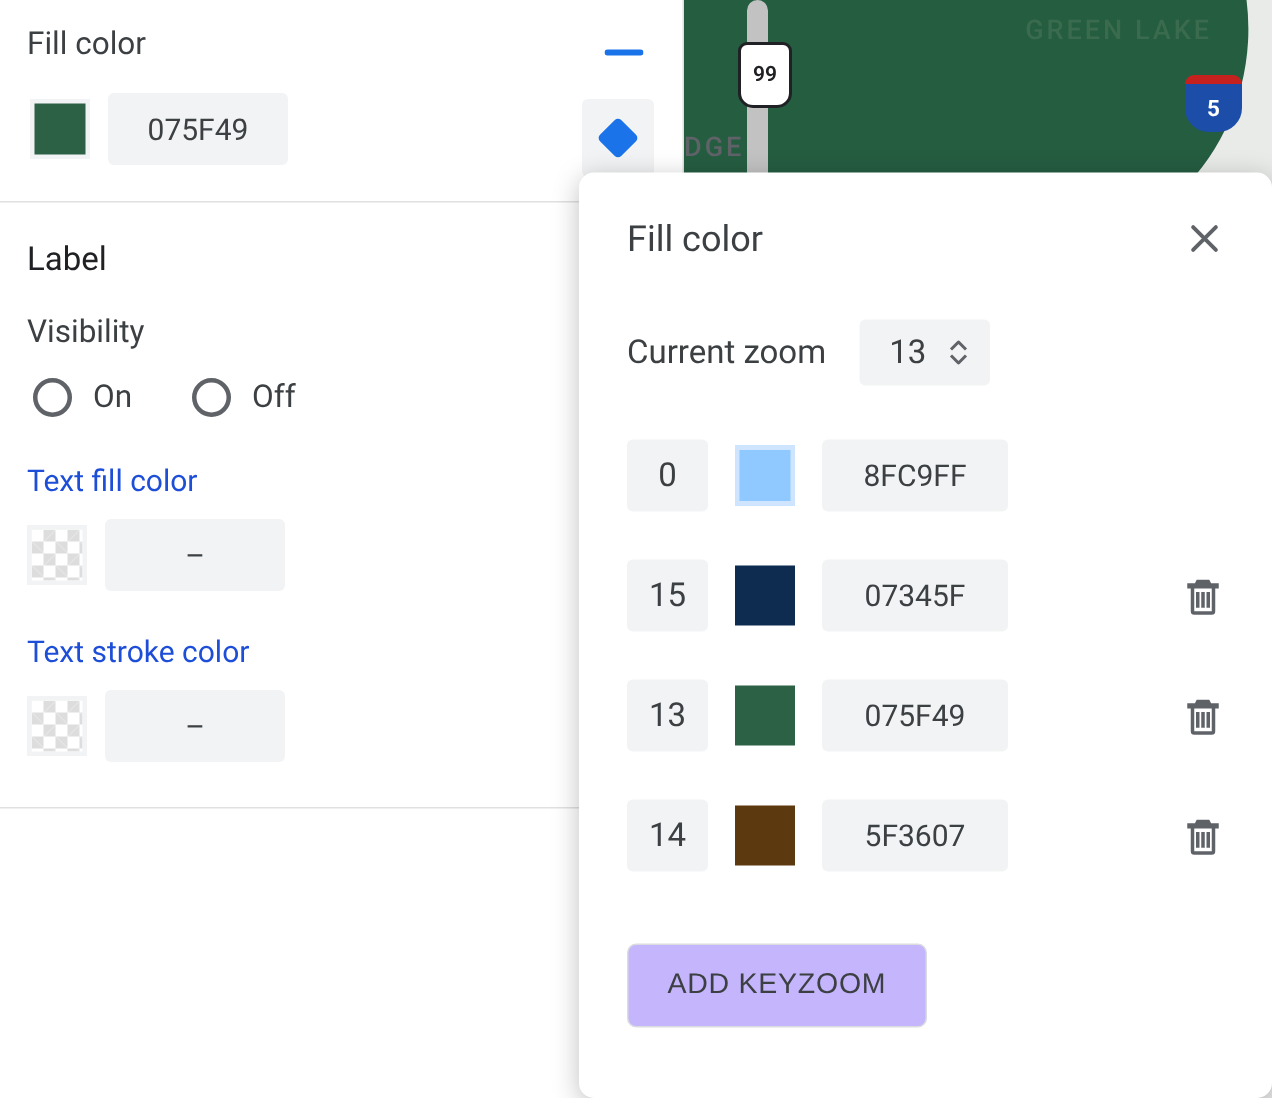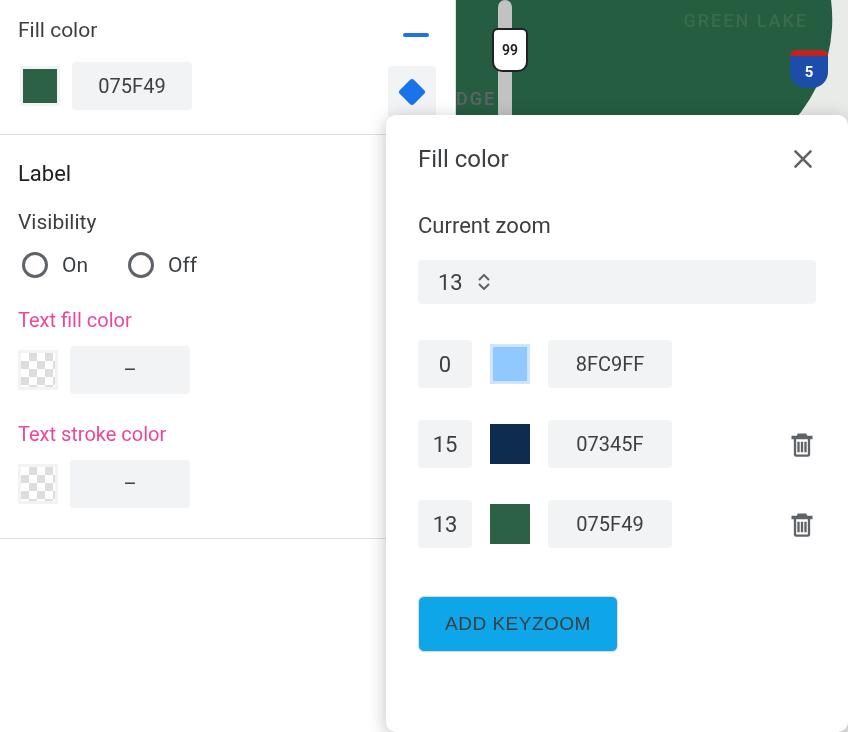--- a/index.html
+++ b/index.html
@@ -94,21 +94,21 @@
     gap: 14px;
     cursor: pointer;
   }
   .radio-circle {
     width: 26px;
     height: 26px;
     border-radius: 50%;
     border: 3px solid #5f6368;
   }
   .radio-label { font-size: 21px; color: #3c4043; }
-  .color-label { font-size: 20px; color: #ec4899; margin: 0 0 14px 18px; }
+  .color-label { font-size: 20px; color: #1d4ed8; margin: 0 0 14px 18px; }
   
   
   .diamond-btn {
     position: absolute;
     top: 66px;
     left: 388px;
     width: 48px;
     height: 52px;
     background: #f1f3f4;
     border-radius: 4px;
@@ -216,23 +216,23 @@
     margin-bottom: 40px;
   }
   .popup-title { font-size: 24px; font-weight: 400; color: #3c4043; }
   .close-x {
     width: 26px; height: 26px;
     cursor: pointer;
     color: #5f6368;
   }
   .zoom-row {
     display: flex;
+    align-items: center;
     gap: 22px;
     margin-bottom: 36px;
-    flex-direction: column;
   }
   .zoom-label { font-size: 22px; color: #3c4043; }
   .zoom-chip {
     background: #f1f3f4;
     border-radius: 4px;
     height: 44px;
     padding: 0 14px 0 20px;
     display: flex;
     align-items: center;
     gap: 14px;
@@ -280,21 +280,21 @@
     cursor: pointer;
     color: #5f6368;
     width: 28px; height: 28px;
   }
   .add-btn {
     margin-top: 16px;
     height: 56px;
     padding: 0 26px;
     border: 1px solid #dadce0;
     border-radius: 6px;
-    background: #0ea5e9;
+    background: #c4b5fd;
     font-size: 19px;
     font-weight: 500;
     letter-spacing: 0.5px;
     color: #3c4043;
     cursor: pointer;
   }
 </style>
 </head>
 <body>
 
@@ -397,16 +397,24 @@
         </svg>
       </div>
       <div class="key-row">
         <div class="key-level">13</div>
         <div class="key-swatch" style="background: rgb(45, 97, 70);"></div>
         <div class="key-hex">075F49</div>
         <svg viewBox="0 0 24 24" class="trash">
           <path d="M6 7h12v14a1 1 0 0 1-1 1H7a1 1 0 0 1-1-1V7zm3-3h6l1 2H8l1-2zM4 6h16v1H4V6zm5 4v9M12 10v9M15 10v9" fill="none" stroke="#5f6368" stroke-width="2"></path>
         </svg>
       </div>
+      <div class="key-row">
+        <div class="key-level">14</div>
+        <div class="key-swatch" style="background: rgb(92, 57, 14);"></div>
+        <div class="key-hex">5F3607</div>
+        <svg viewBox="0 0 24 24" class="trash">
+          <path d="M6 7h12v14a1 1 0 0 1-1 1H7a1 1 0 0 1-1-1V7zm3-3h6l1 2H8l1-2zM4 6h16v1H4V6zm5 4v9M12 10v9M15 10v9" fill="none" stroke="#5f6368" stroke-width="2"></path>
+        </svg>
+      </div>
     </div>
 
   <button class="add-btn">ADD KEYZOOM</button>
 </div>
 
 </body></html>

